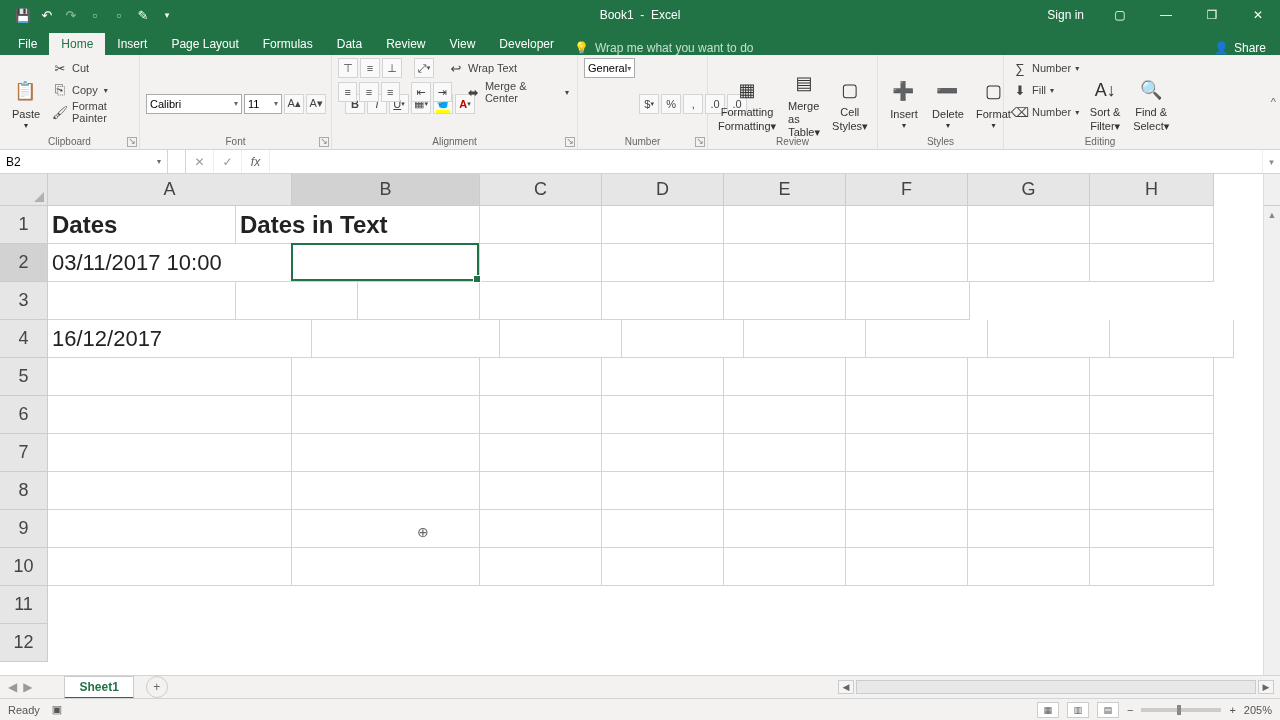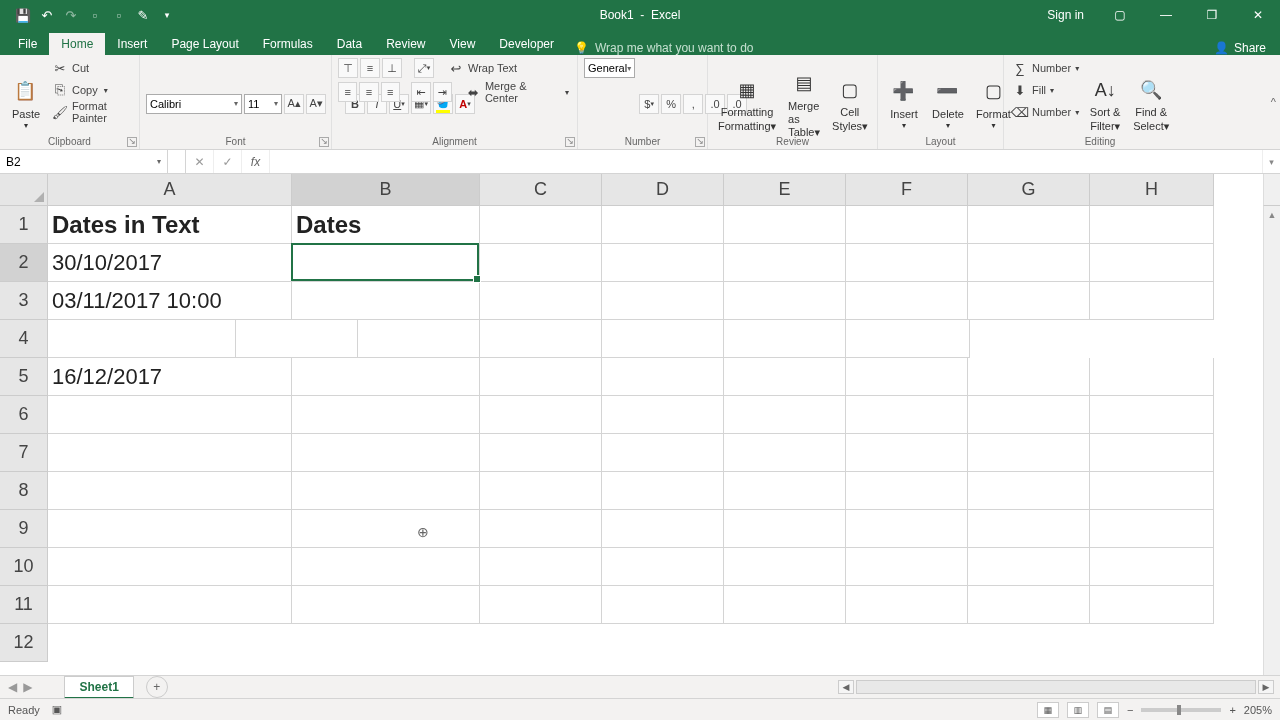--- a/index.html
+++ b/index.html
@@ -285,21 +285,21 @@
           <div class="ic">➖</div>
           <span>Delete</span>
           <span style="font-size:8px">▾</span>
         </div>
       <div class="vbtn">
           <div class="ic">▢</div>
           <span>Format</span>
           <span style="font-size:8px">▾</span>
         </div>
     </div>
-    <div class="group-label">Layout</div>
+    <div class="group-label">Styles</div>
   </div>
 
   <div class="group" style="width:192px;border-right:none">
     <div class="group-content">
       <div class="col">
         <div class="sbtn">
             <span class="ic">∑</span>
             <span>Number</span>
             <span style="font-size:8px">▾</span>
           </div>
@@ -369,32 +369,22 @@
         <div class="rh">7</div>
         <div class="rh">8</div>
         <div class="rh">9</div>
         <div class="rh">10</div>
         <div class="rh">11</div>
         <div class="rh">12</div>
       </div>
     <div class="cells" id="cells">
 
     <div class="crow">
+          <div class="cell bold" style="width: 188px;">Dates</div>
           <div class="cell bold" style="width: 244px;">Dates in Text</div>
-          <div class="cell bold" style="width: 188px;">Dates</div>
-          <div class="cell" style="width: 122px;"></div>
-          <div class="cell" style="width: 122px;"></div>
-          <div class="cell" style="width: 122px;"></div>
-          <div class="cell" style="width: 122px;"></div>
-          <div class="cell" style="width: 122px;"></div>
-          <div class="cell" style="width: 124px;"></div>
-        </div>
-        <div class="crow">
-          <div class="cell" style="width: 244px;">30/10/2017</div>
-          <div class="cell" style="width: 188px;"></div>
           <div class="cell" style="width: 122px;"></div>
           <div class="cell" style="width: 122px;"></div>
           <div class="cell" style="width: 122px;"></div>
           <div class="cell" style="width: 122px;"></div>
           <div class="cell" style="width: 122px;"></div>
           <div class="cell" style="width: 124px;"></div>
         </div>
         <div class="crow">
           <div class="cell" style="width: 244px;">03/11/2017 10:00</div>
           <div class="cell" style="width: 188px;"></div>
@@ -408,21 +398,21 @@
         <div class="crow">
           <div class="cell" style="width: 188px;"></div>
           <div class="cell" style="width: 122px;"></div>
           <div class="cell" style="width: 122px;"></div>
           <div class="cell" style="width: 122px;"></div>
           <div class="cell" style="width: 122px;"></div>
           <div class="cell" style="width: 122px;"></div>
           <div class="cell" style="width: 124px;"></div>
         </div>
         <div class="crow">
-          <div class="cell" style="width: 244px;">16/12/2017</div>
+          <div class="cell" style="width: 264px;">16/12/2017</div>
           <div class="cell" style="width: 188px;"></div>
           <div class="cell" style="width: 122px;"></div>
           <div class="cell" style="width: 122px;"></div>
           <div class="cell" style="width: 122px;"></div>
           <div class="cell" style="width: 122px;"></div>
           <div class="cell" style="width: 122px;"></div>
           <div class="cell" style="width: 124px;"></div>
         </div>
         <div class="crow">
           <div class="cell" style="width: 244px;"></div>

